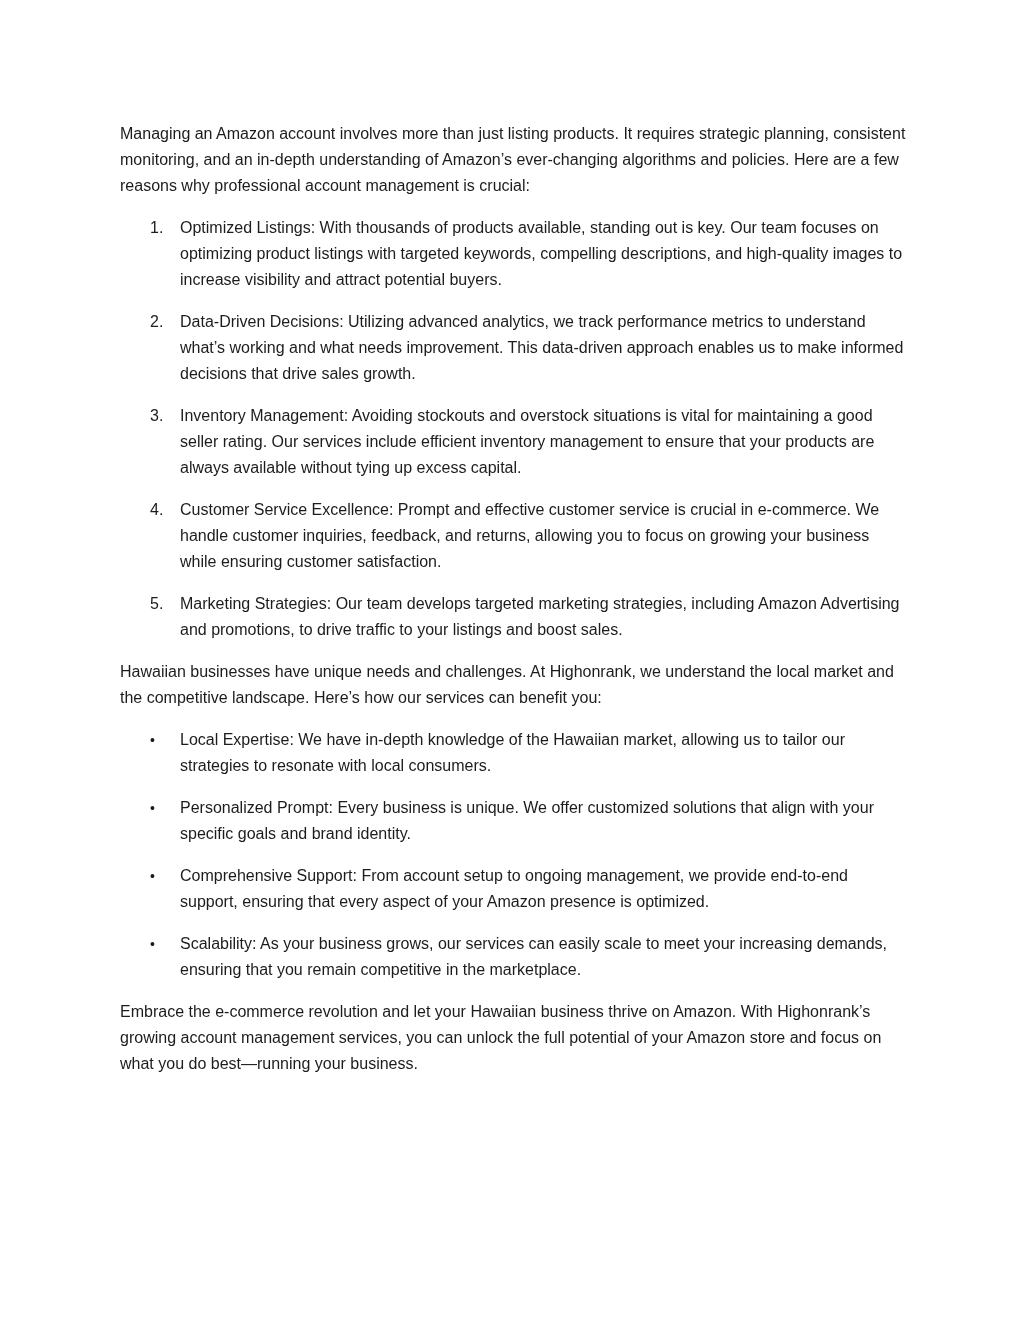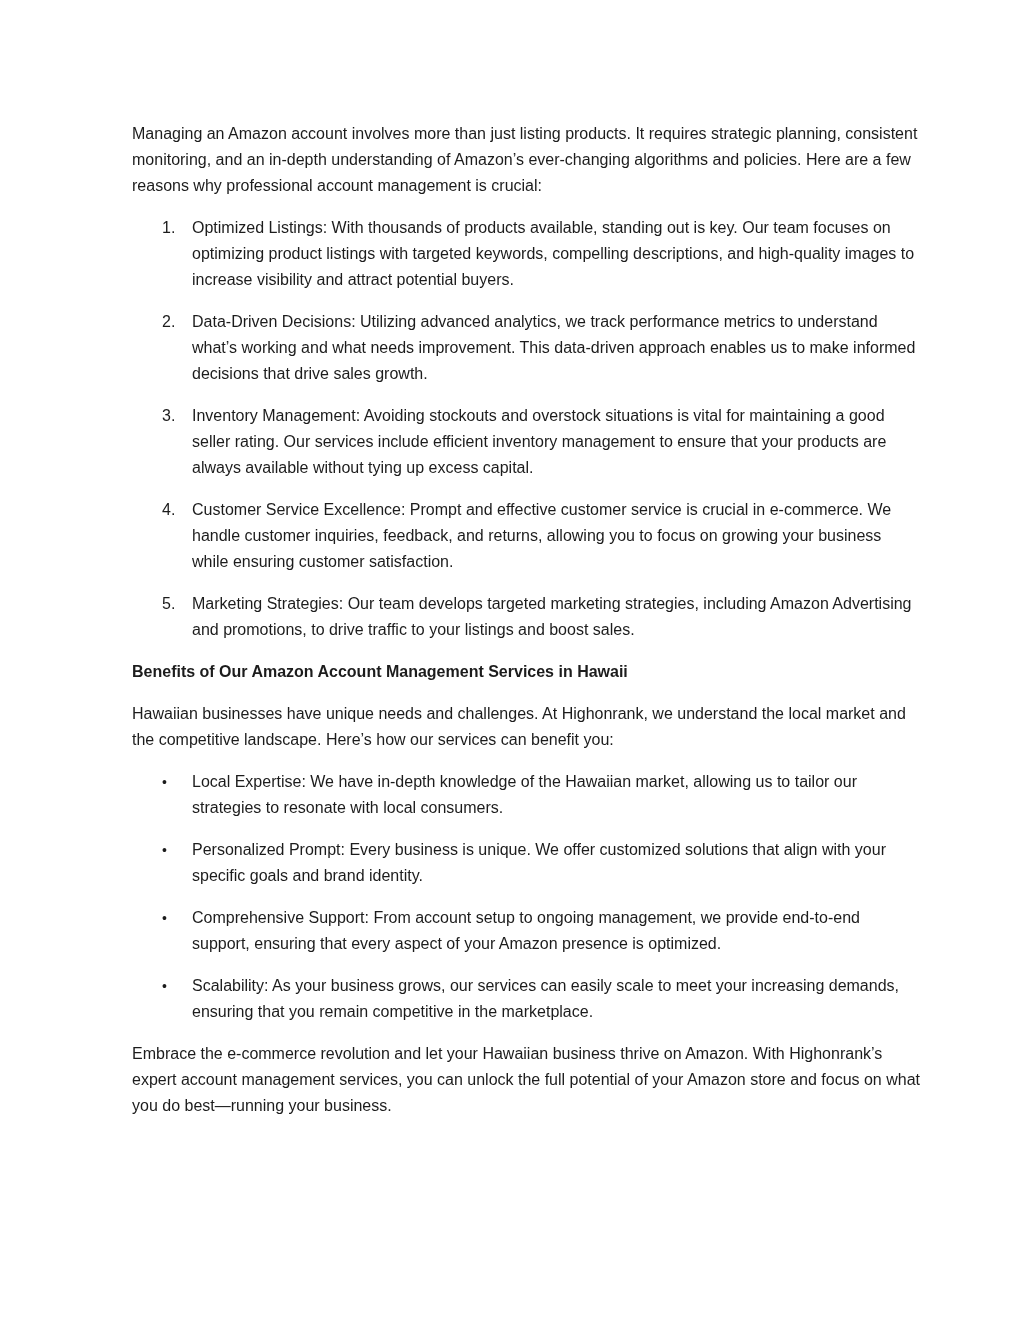--- a/index.html
+++ b/index.html
@@ -11,21 +11,21 @@
     width: 1024px;
     height: 1325px;
     position: relative;
     font-family: "Liberation Sans", sans-serif;
     color: #1c1c1c;
     overflow: hidden;
   }
   .page {
     position: absolute;
     top: 121px;
-    left: 132px;
+    left: 120px;
     width: 788px;
     font-size: 16px;
     line-height: 26px;
     text-align: left;
   }
   .para {
     margin: 0 0 16px 0;
   }
   .doc-heading {
     font-weight: bold;
@@ -82,21 +82,20 @@
   <div class="li">
     <span class="marker">4.</span>
     <div class="li-body"><span class="lead">Customer Service Excellence</span><span>: Prompt and effective customer service is crucial in e-commerce. We handle customer inquiries, feedback, and returns, allowing you to focus on growing your business while ensuring customer satisfaction.</span></div>
   </div>
 
   <div class="li">
     <span class="marker">5.</span>
     <div class="li-body"><span class="lead">Marketing Strategies</span><span>: Our team develops targeted marketing strategies, including Amazon Advertising and promotions, to drive traffic to your listings and boost sales.</span></div>
   </div>
 
-  <p class="doc-heading">Benefits of Our Amazon Account Management Services in Hawaii</p>
 
   <p class="para">Hawaiian businesses have unique needs and challenges. At Highonrank, we understand the local market and the competitive landscape. Here’s how our services can benefit you:</p>
 
   <div class="li">
     <span class="bullet-marker">•</span>
     <div class="li-body"><span class="lead">Local Expertise</span><span>: We have in-depth knowledge of the Hawaiian market, allowing us to tailor our strategies to resonate with local consumers.</span></div>
   </div>
 
   <div class="li">
     <span class="bullet-marker">•</span>
@@ -107,16 +106,16 @@
     <span class="bullet-marker">•</span>
     <div class="li-body"><span class="lead">Comprehensive Support</span><span>: From account setup to ongoing management, we provide end-to-end support, ensuring that every aspect of your Amazon presence is optimized.</span></div>
   </div>
 
   <div class="li">
     <span class="bullet-marker">•</span>
     <div class="li-body"><span class="lead">Scalability</span><span>: As your business grows, our services can easily scale to meet your increasing demands, ensuring that you remain competitive in the marketplace.</span></div>
   </div>
 
 
-  <p class="para">Embrace the e-commerce revolution and let your Hawaiian business thrive on Amazon. With Highonrank’s expert account management services, you can unlock the full potential of your Amazon store and focus on what you do best—running your business.</p>
+  <p class="para">Embrace the e-commerce revolution and let your Hawaiian business thrive on Amazon. With Highonrank’s growing account management services, you can unlock the full potential of your Amazon store and focus on what you do best—running your business.</p>
 
 
 </div>
 
 </body></html>

